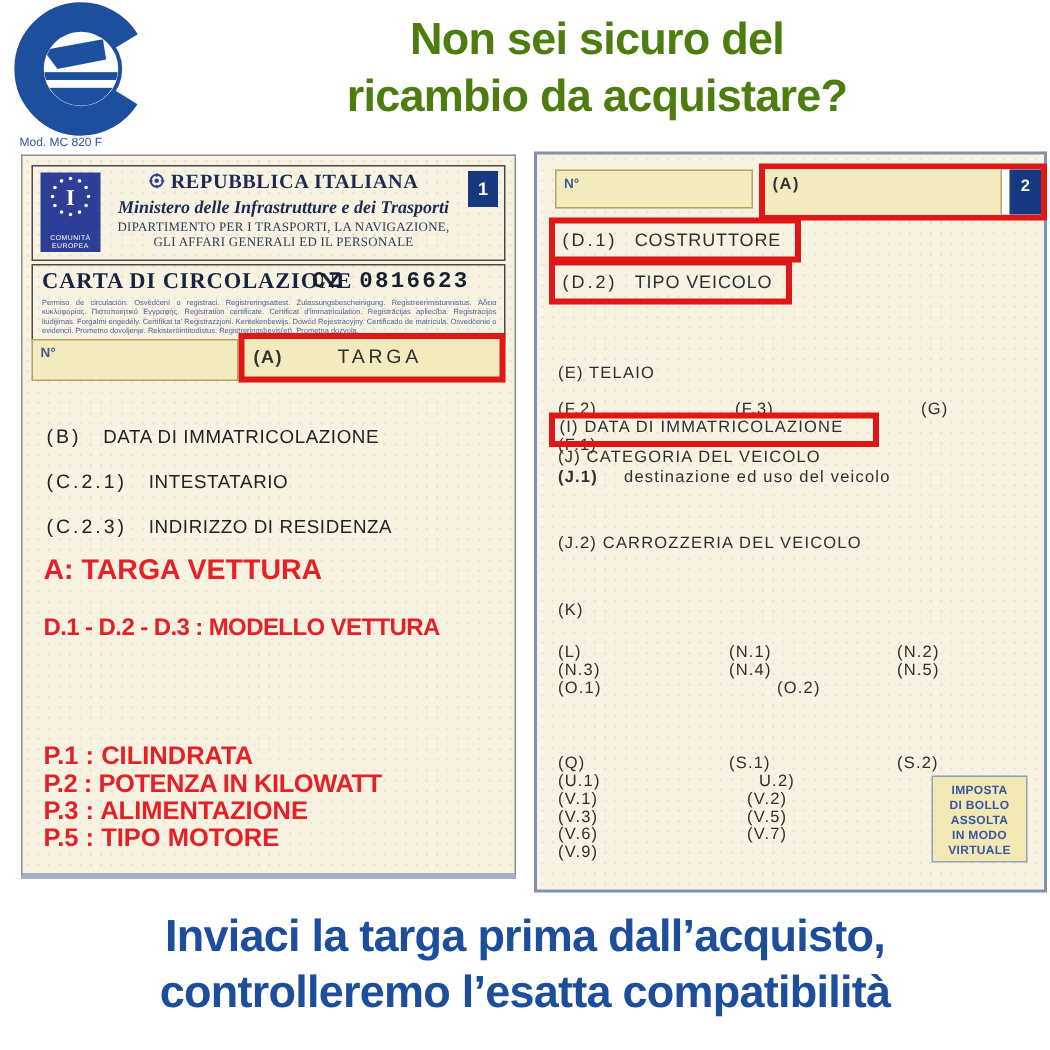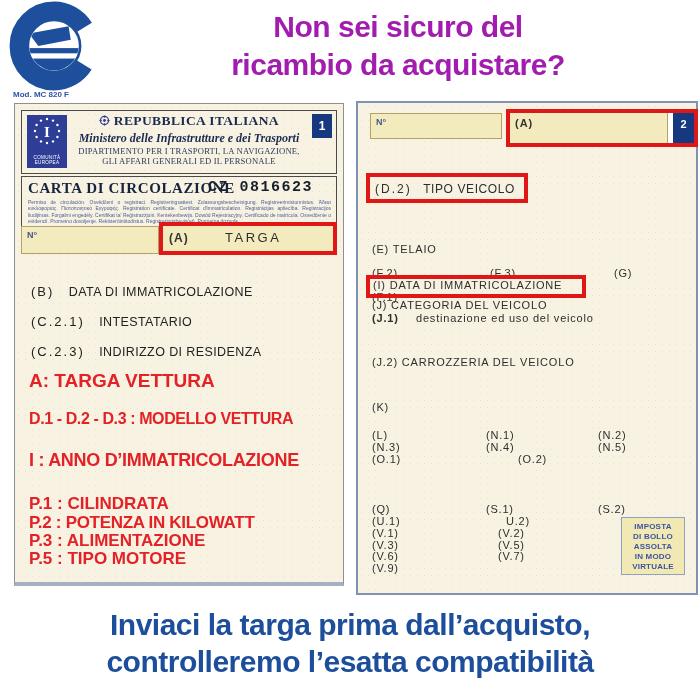--- a/index.html
+++ b/index.html
@@ -2,22 +2,22 @@
 <html><head>
 <meta charset="utf-8">
 <style>
   html,body{margin:0;padding:0;}
   body{width:700px;height:700px;background:#ffffff;font-family:"Liberation Sans",sans-serif;position:relative;overflow:hidden;}
   .canvas{position:absolute;left:0;top:0;width:700px;height:700px;background:#fff;}
 
   
   .logo{position:absolute;left:8px;top:0px;width:92px;height:92px;}
   .title{position:absolute;left:100px;top:8px;width:596px;text-align:center;
-         color:#a21caf;font-weight:bold;font-size:30px;line-height:38px;letter-spacing:-0.5px;}
-  .mod{position:absolute;left:13px;top:90px;font-size:8px;font-weight:bold;color:#3053a4;}
+         color:#4d7c0f;font-weight:bold;font-size:30px;line-height:38px;letter-spacing:-0.5px;}
+  .mod{position:absolute;left:13px;top:90px;font-size:8px;font-weight:normal;color:#3053a4;}
 
   
   .doc{position:absolute;background-color:#f7f2e1;
        background-image:radial-gradient(#ebe3c6 0.8px, rgba(0,0,0,0) 0.9px);
        background-size:7px 7px;}
   .doc-left{left:14px;top:103px;width:328px;height:478px;border:1px solid #8f8f8f;border-bottom:4px solid #a6b0c3;}
   .doc-right{left:356px;top:101px;width:338px;height:490px;border:2px solid #7f92b5;}
 
   .yellowfield{position:absolute;background:#f3ebbd;border:1px solid #b1a267;}
   .nlabel{position:absolute;left:5px;top:3px;font-size:9px;font-weight:bold;color:#44568c;}
@@ -173,21 +173,20 @@
       <span class="fcode">(C.2.1)</span>
       <span class="flabel">INTESTATARIO</span>
     </div>
     <div class="lfield" style="top:238px;">
       <span class="fcode">(C.2.3)</span>
       <span class="flabel">INDIRIZZO DI RESIDENZA</span>
     </div>
 
     <div class="legend-line lg0">A: TARGA VETTURA</div>
     <div class="legend-line lg1">D.1 - D.2 - D.3 : MODELLO VETTURA</div>
-    <div class="legend-line lg2">I : ANNO D’IMMATRICOLAZIONE</div>
     <div class="legend-line lg3">P.1 : CILINDRATA</div>
     <div class="legend-line lg4">P.2 : POTENZA IN KILOWATT</div>
     <div class="legend-line lg5">P.3 : ALIMENTAZIONE</div>
     <div class="legend-line lg6">P.5 : TIPO MOTORE</div>
   </section>
 
   <section class="doc doc-right">
 
     <div class="yellowfield rn-box">
       <span class="nlabel">N°</span>
@@ -195,20 +194,24 @@
 
     <div class="redframe a-box">
       <div class="a-inner">
         <div class="a-yellow">
           <span class="a-code">(A)</span>
         </div>
         <div class="badge badge2">2</div>
       </div>
     </div>
 
+    <div class="d-box" style="top:42px;">
+      <span class="dcode">(D.1)</span>
+      <span class="dlabel">COSTRUTTORE</span>
+    </div>
     <div class="d-box" style="top:70px;">
       <span class="dcode">(D.2)</span>
       <span class="dlabel">TIPO VEICOLO</span>
     </div>
 
     <div>
         <div class="grow" style="top: 140px;">
           <span style="left: 14px;">(E) TELAIO</span>
         </div>
         <div class="grow" style="top: 152px;">

